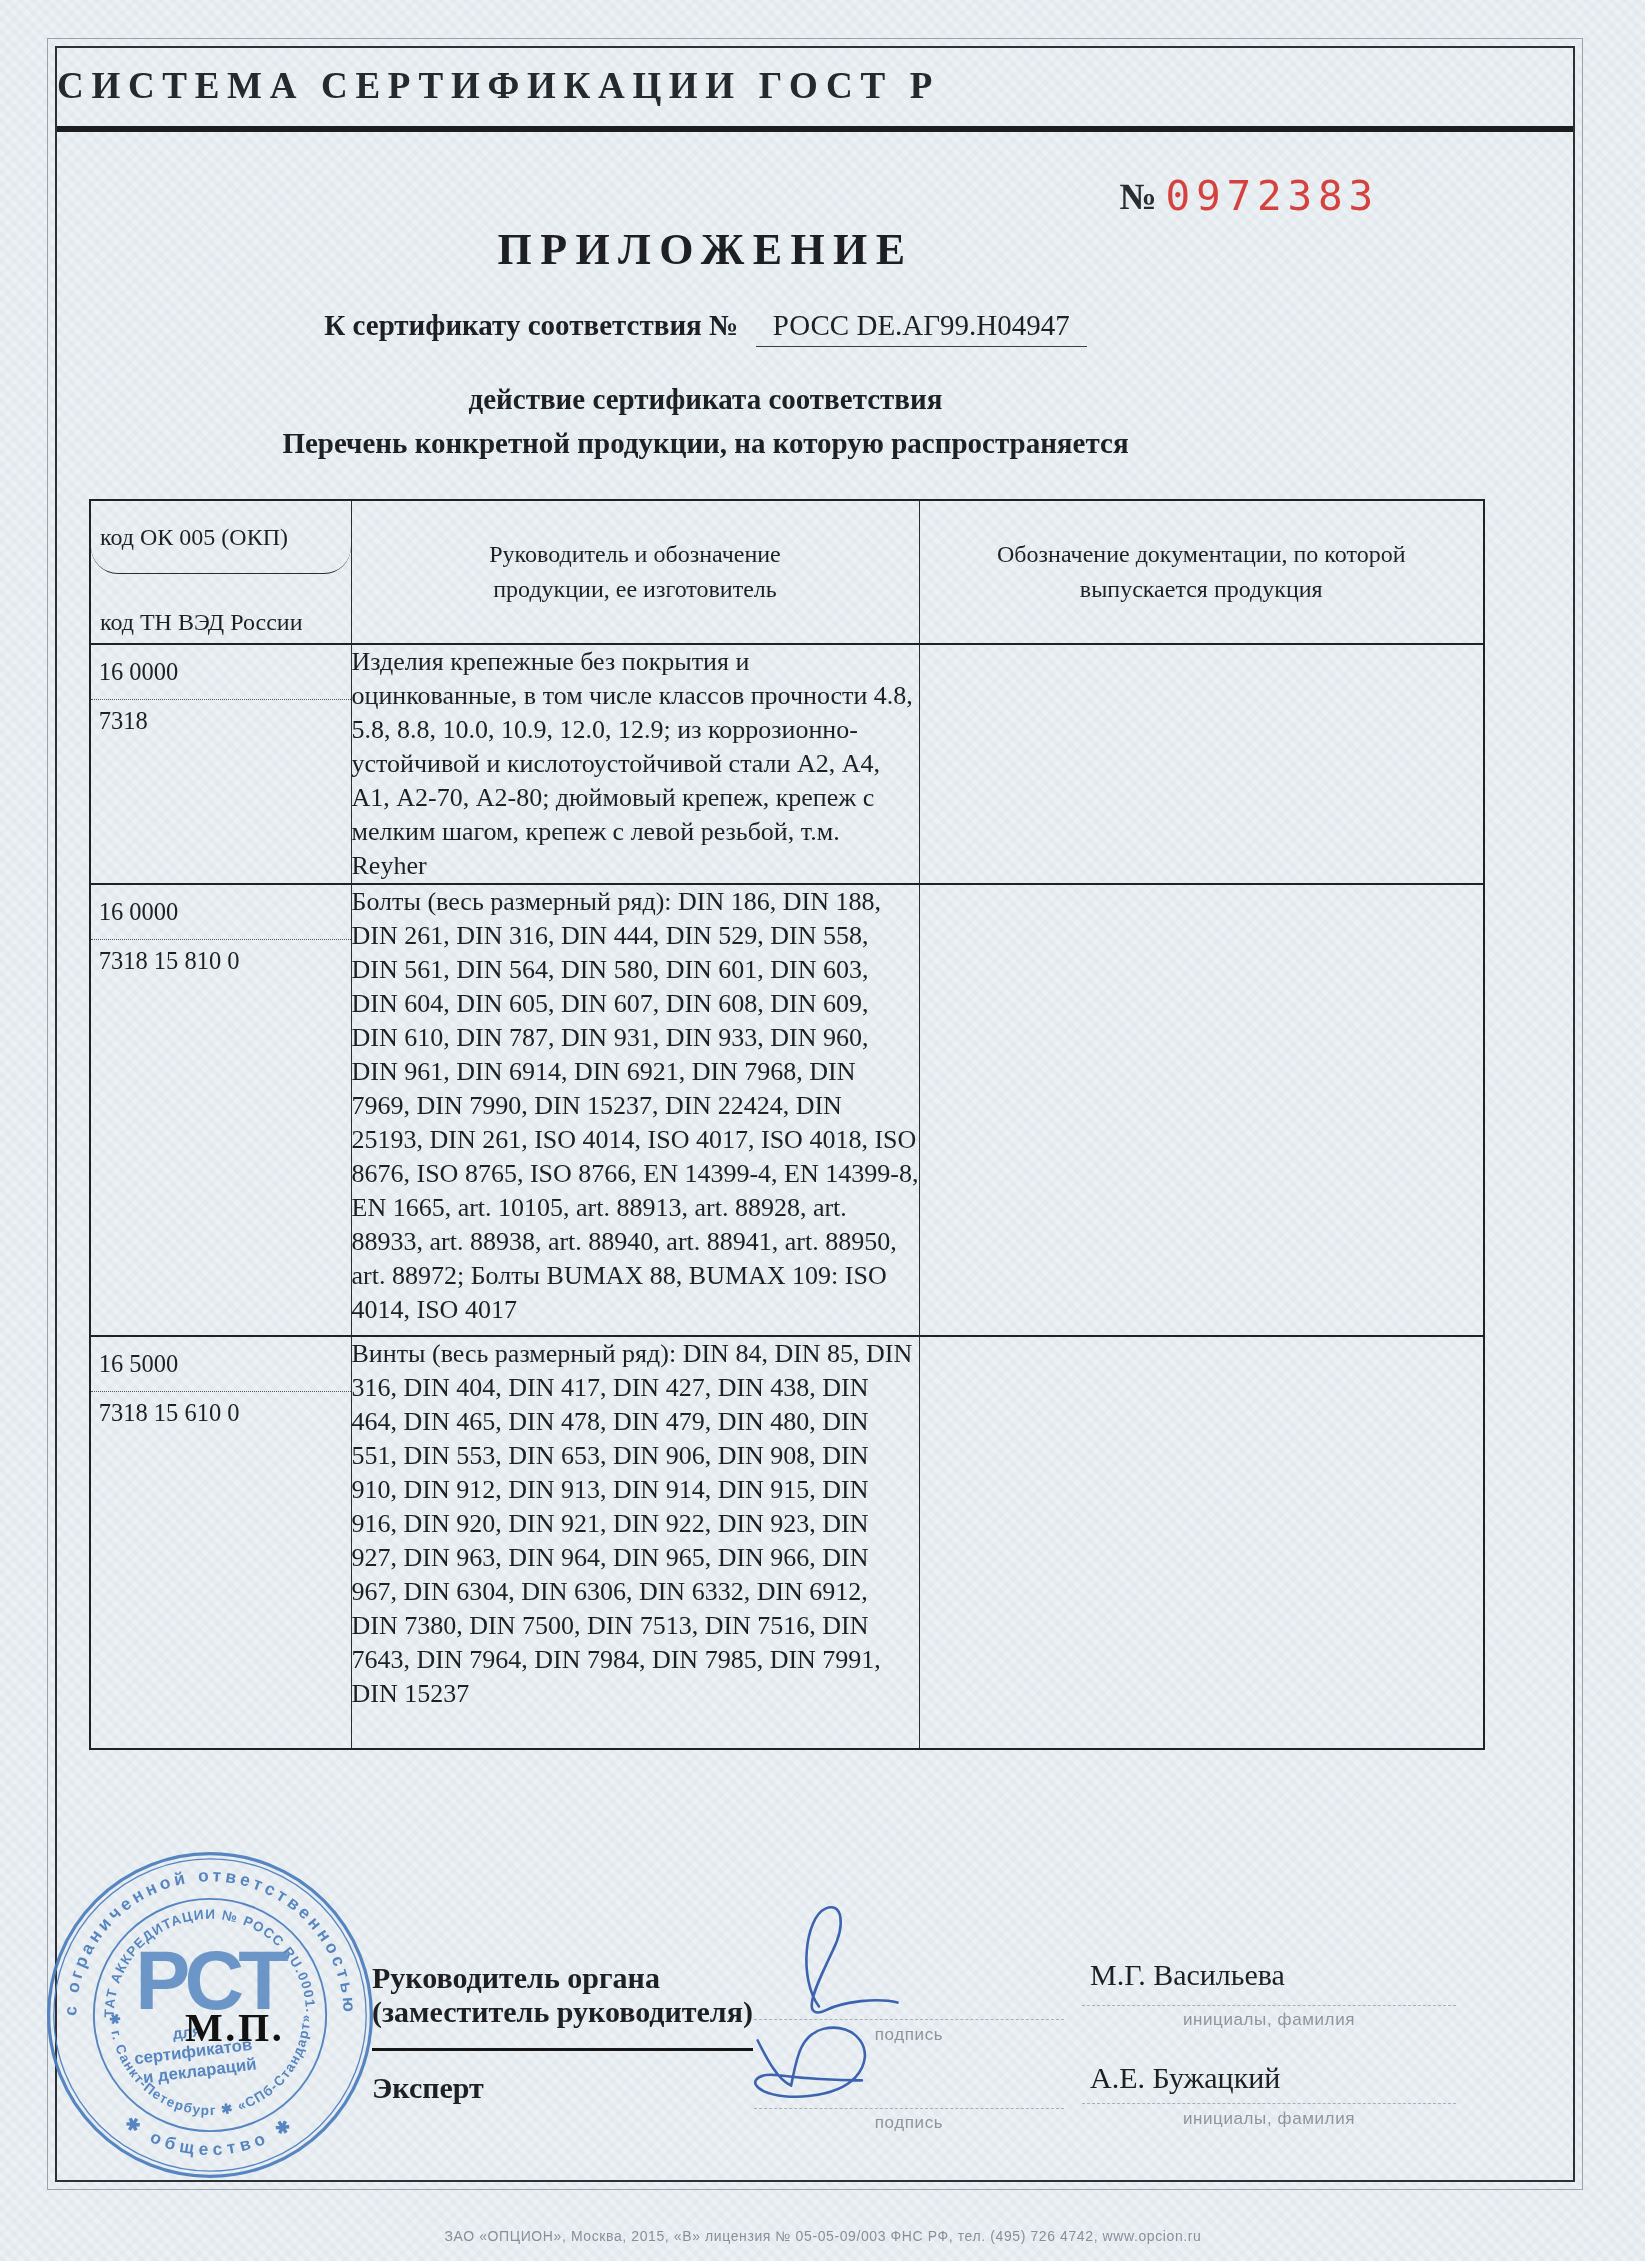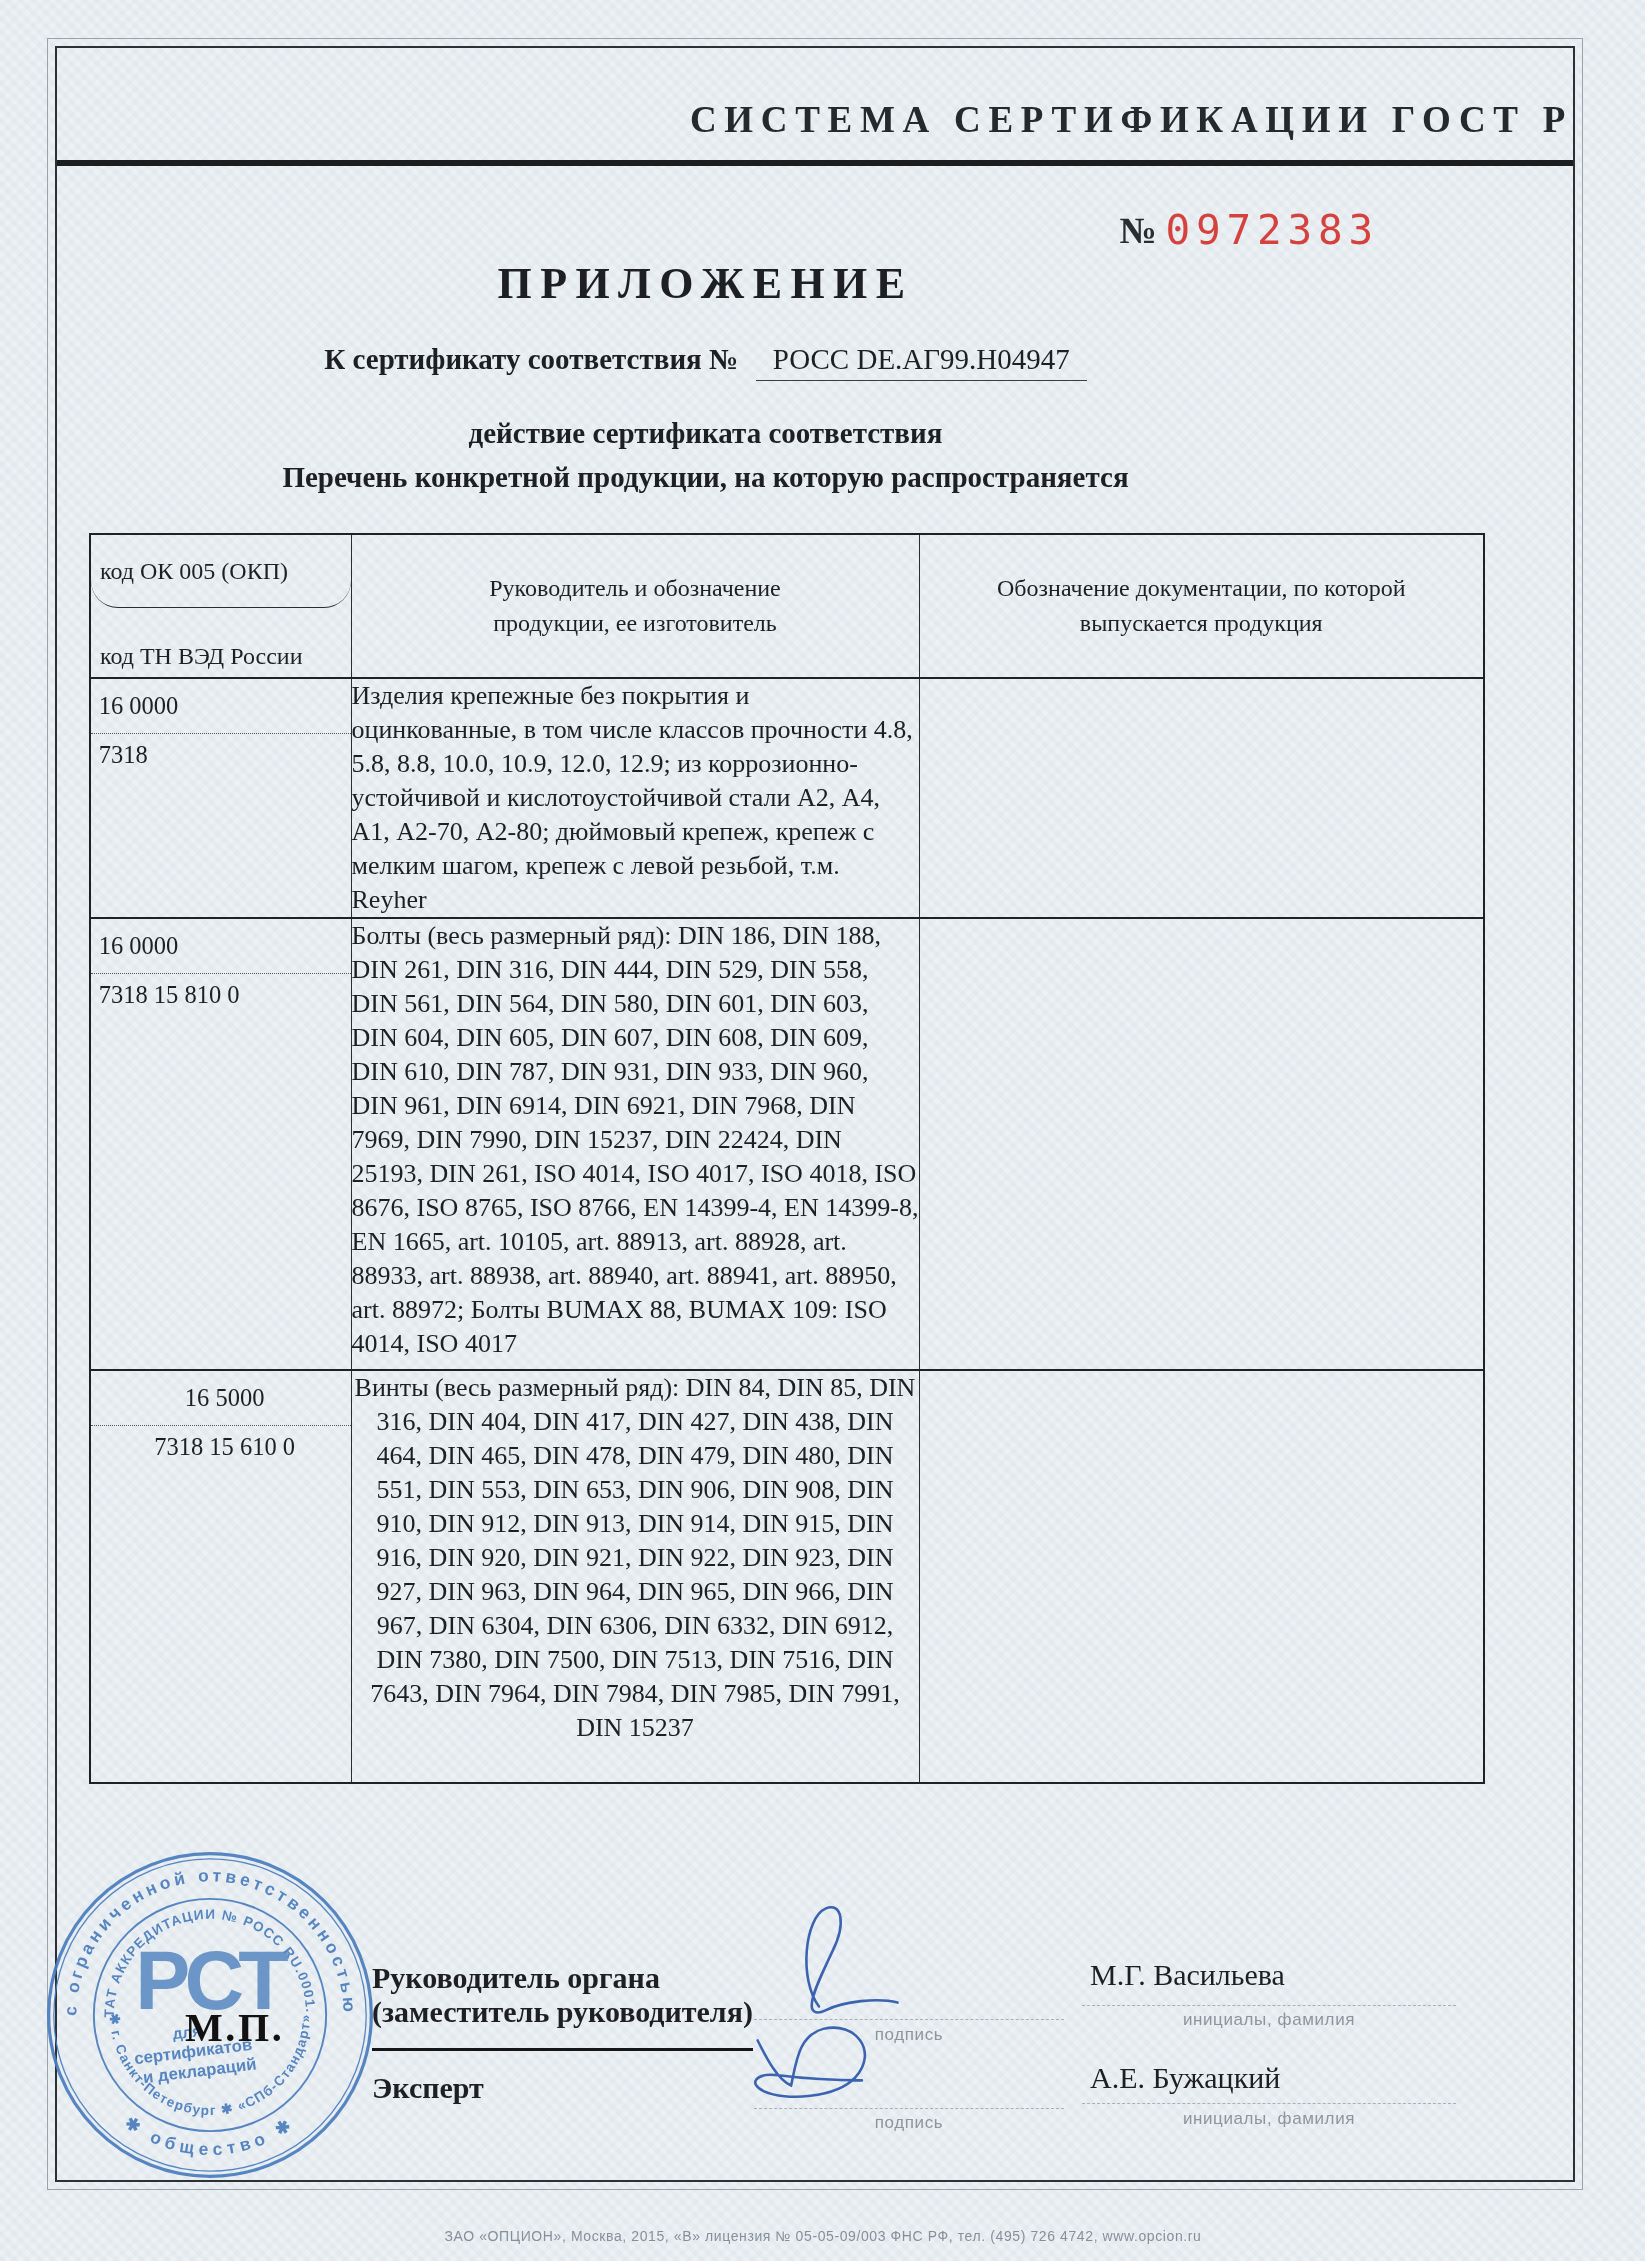--- a/index.html
+++ b/index.html
@@ -11,21 +11,21 @@
       repeating-linear-gradient(-45deg, rgba(176,196,212,.08) 0 4.5px, transparent 4.5px 9px);
     font-family:"Liberation Serif", serif;
     color:#1d1f22;
   }
   .frame{
     position:absolute;left:55px;top:46px;width:1520px;height:2136px;
     border:2.6px solid #2e3134;
     outline:1.3px solid #98a3ab;outline-offset:7.7px;
     box-sizing:border-box;
   }
-  .hdr{padding-top:50px;text-align:right;}
+  .hdr{padding-top:16px;text-align:left;}
   .hdr-line1{font-size:37px;font-weight:bold;letter-spacing:7.7px;color:#26292c;}
   .hdr-line2{font-size:26.5px;font-weight:bold;letter-spacing:1.3px;margin-top:17px;color:#26292c;}
   .toprule{height:5.8px;background:#1b1d1f;margin-top:19.4px;}
   .serial-row{margin-top:40px;text-align:right;padding-right:194px;}
   .serial-no{font-size:37px;font-weight:bold;color:#2a2d30;vertical-align:middle;}
   .serial-digits{font-family:"DejaVu Sans Mono", monospace;font-size:41px;color:#d5423e;
     letter-spacing:5.8px;margin-left:9px;vertical-align:middle;}
   .centerband{width:calc(100% - 219px);}
   .doc-title{text-align:center;font-size:44px;font-weight:bold;letter-spacing:8.4px;margin-top:3.9px;}
   .cert-line{text-align:center;font-size:29px;font-weight:bold;margin-top:34px;}
@@ -41,21 +41,21 @@
   table.products th .hwrap{margin:0 auto;line-height:1.45;}
   th.c1h{padding:0;}
   .c1top{height:72px;display:flex;align-items:center;padding-left:9px;border-bottom:1.3px solid #2a2d30;border-radius:27px;}
   .c1bot{height:62px;display:flex;align-items:flex-end;padding:0 0 6.5px 9px;}
   table.products td{border:1.3px solid #2a2d30;border-top:2.6px solid #1f2123;
     vertical-align:top;padding:0;}
   td.code{font-size:24.5px;}
   .ct{border-bottom:1.9px dotted #55585b;padding:5.2px 0 13px 7.7px;margin-top:8px;}
   .cb{padding:7.7px 0 0 7.7px;}
   td.desc{font-size:26px;line-height:34px;padding:5.2px 10.3px 9px 11.6px;}
-  tr.r1{height:237px;} tr.r2{height:452px;} tr.r3{height:413px;text-align:center;}
+  tr.r1{height:237px;} tr.r2{height:452px;} tr.r3{height:413px;}
 
   .sign-area{position:absolute;left:0;right:0;bottom:3.9px;height:394px;}
   .stamp{position:absolute;left:-18px;top:62px;opacity:.92;}
   .mp{position:absolute;left:128px;top:222px;font-size:40px;font-weight:bold;
     letter-spacing:2.6px;color:#111;}
   .role1{position:absolute;left:315px;top:179px;font-size:30px;font-weight:bold;line-height:1.12;}
   .role1 .r2{border-bottom:3.2px solid #151617;padding-bottom:20px;display:inline-block;}
   .role-expert{position:absolute;left:315px;top:289px;font-size:30px;font-weight:bold;}
   .sigline{position:absolute;width:310px;border-top:1.3px dashed #a7b0b7;}
   .sigcap{position:absolute;width:310px;text-align:center;font-family:"Liberation Sans",sans-serif;

